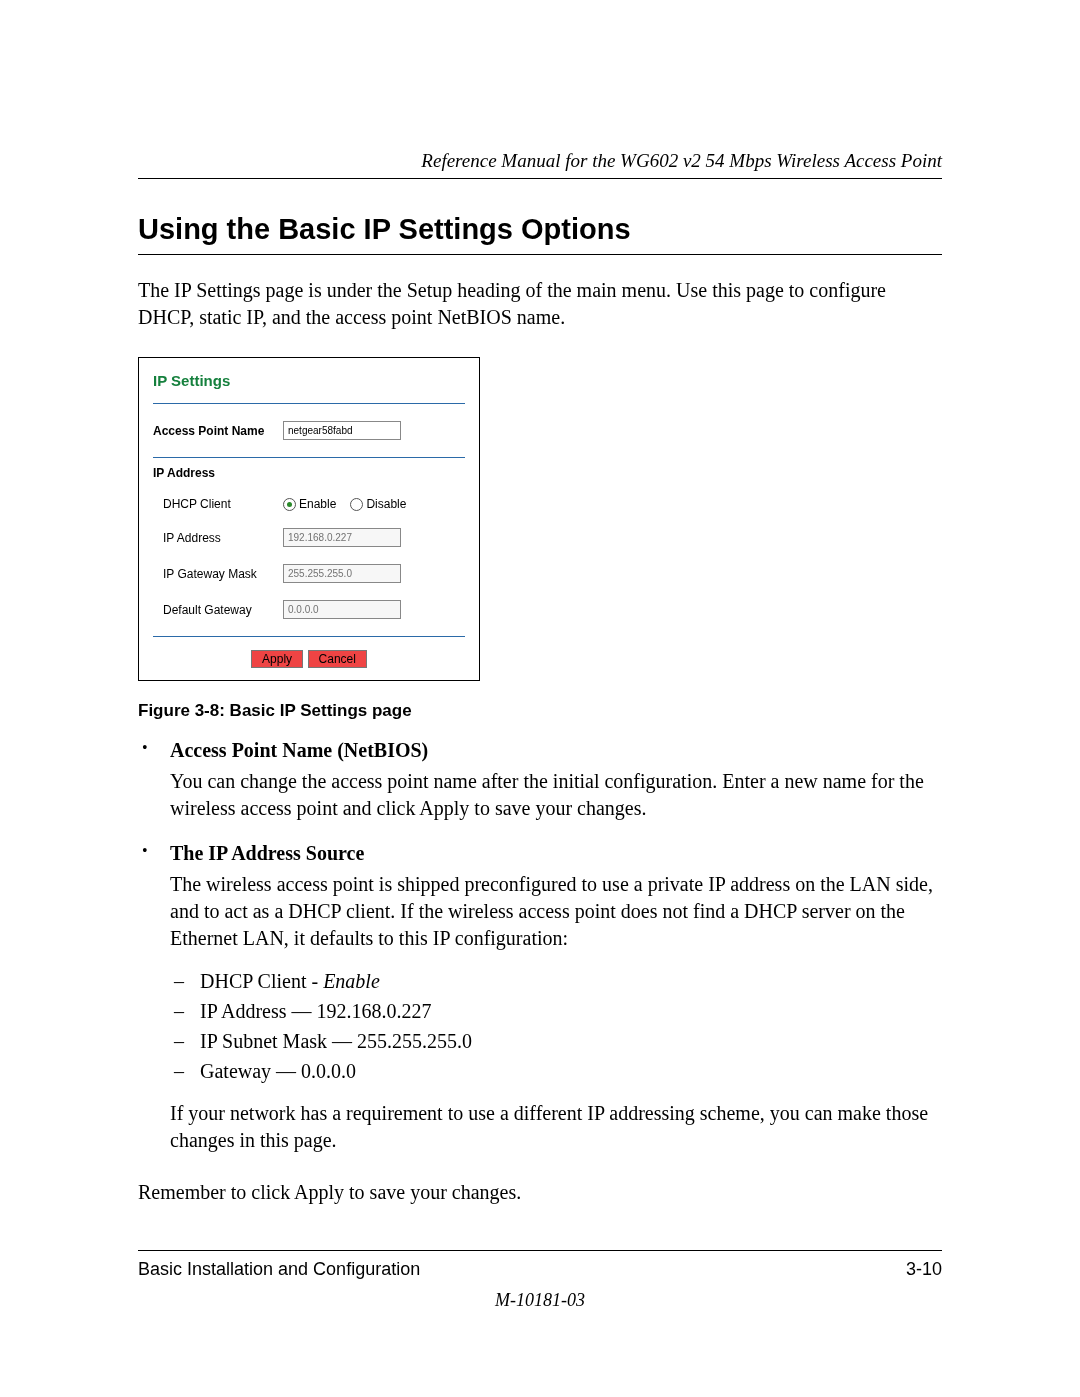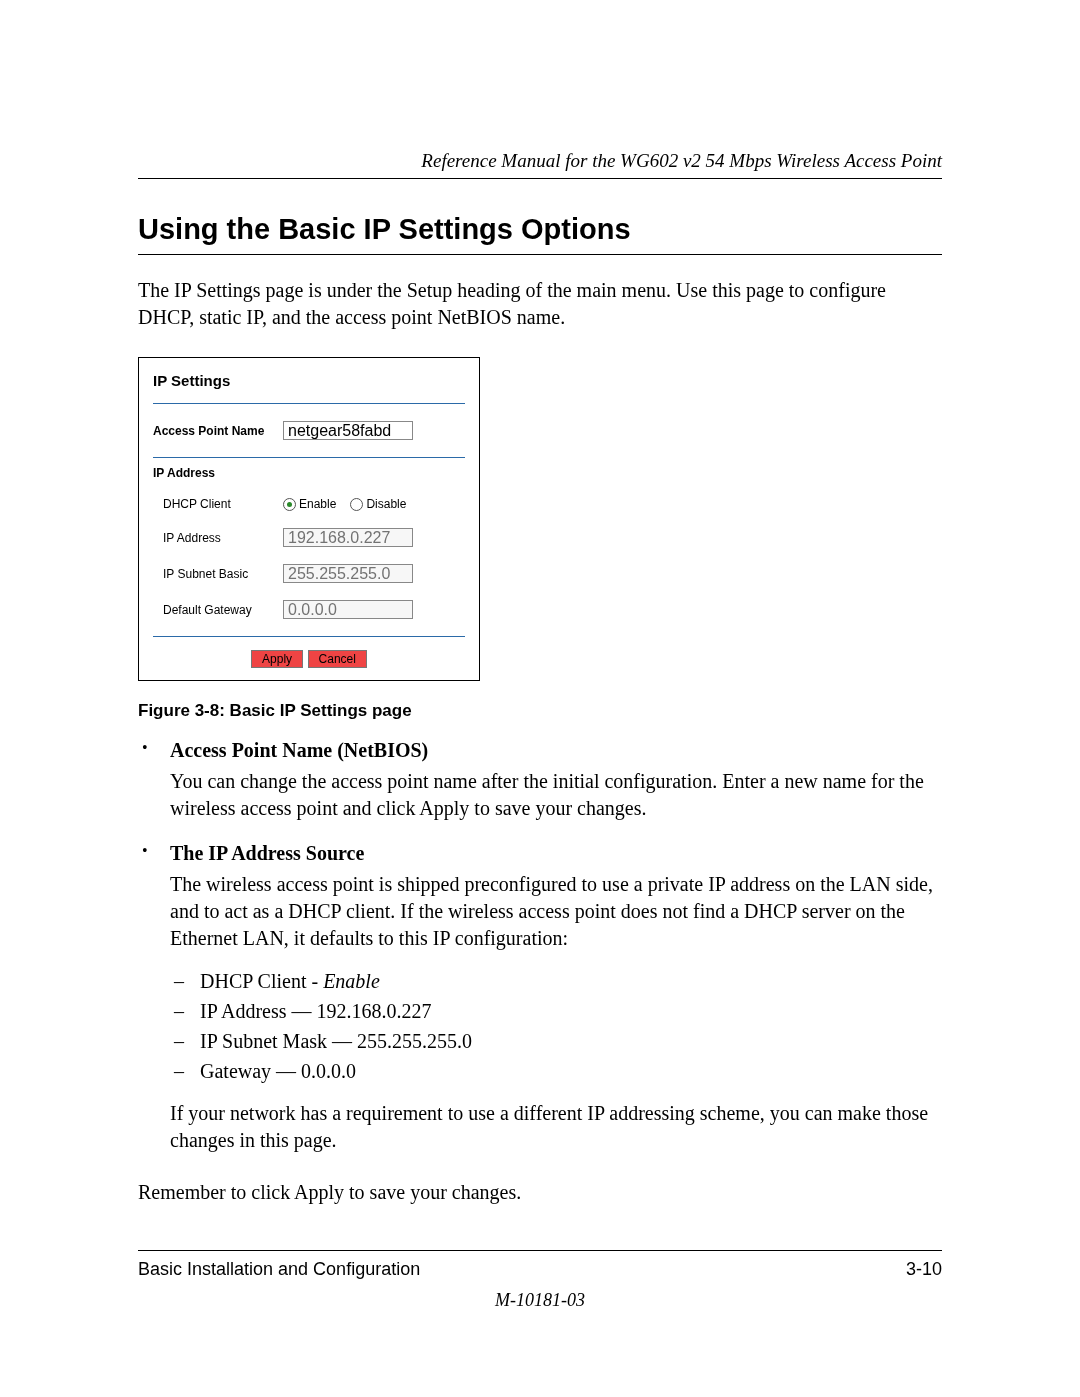--- a/index.html
+++ b/index.html
@@ -44,35 +44,35 @@
   .figure-wrap {
     margin-top: 26px;
     margin-bottom: 14px;
     width: 340px;
     border: 1px solid #000;
     font-family: Arial, Helvetica, sans-serif;
     background: #fff;
   }
   .figure-inner { padding: 14px 14px 10px 14px; }
   .ip-settings-title {
-    color: #000000;
+    color: #15803d;
     font-weight: bold;
     font-size: 15px;
     margin-bottom: 14px;
   }
   .hr1 { border: none; border-top: 1px solid #2b6aa8; margin: 0 0 10px 0; }
   .fig-row { display: flex; align-items: center; margin: 17px 0; }
   .fig-label-bold { font-weight: bold; font-size: 12px; width: 130px; }
   .fig-label { font-size: 12px; width: 120px; padding-left: 10px; }
   .fig-sub { font-weight: bold; font-size: 12px; margin: 6px 0 2px 0; }
   .fig-input {
-    font-size: 16px;
+    font-size: 10px;
     font-family: Arial, Helvetica, sans-serif;
     padding: 2px 4px;
-    width: 130px;
+    width: 118px;
     border: 1px solid #888;
     background: #fff;
     box-sizing: border-box;
     height: 19px;
   }
   .fig-input.disabled { color: #737373; background: #f7f7f7; }
   .radiogrp {
     font-size: 12px;
     display: flex;
     align-items: center;
@@ -195,21 +195,21 @@
           </span>
         </span>
       </div>
 
       <div class="fig-row">
         <span class="fig-label">IP Address</span>
         <input class="fig-input disabled" type="text" disabled="" value="192.168.0.227" style="">
       </div>
 
       <div class="fig-row">
-        <span class="fig-label">IP Subnet Basic</span>
+        <span class="fig-label">IP Gateway Mask</span>
         <input class="fig-input disabled" type="text" disabled="" value="255.255.255.0" style="">
       </div>
 
       <div class="fig-row">
         <span class="fig-label">Default Gateway</span>
         <input class="fig-input disabled" type="text" disabled="" value="0.0.0.0" style="">
       </div>
 
       <hr class="sep">
 

